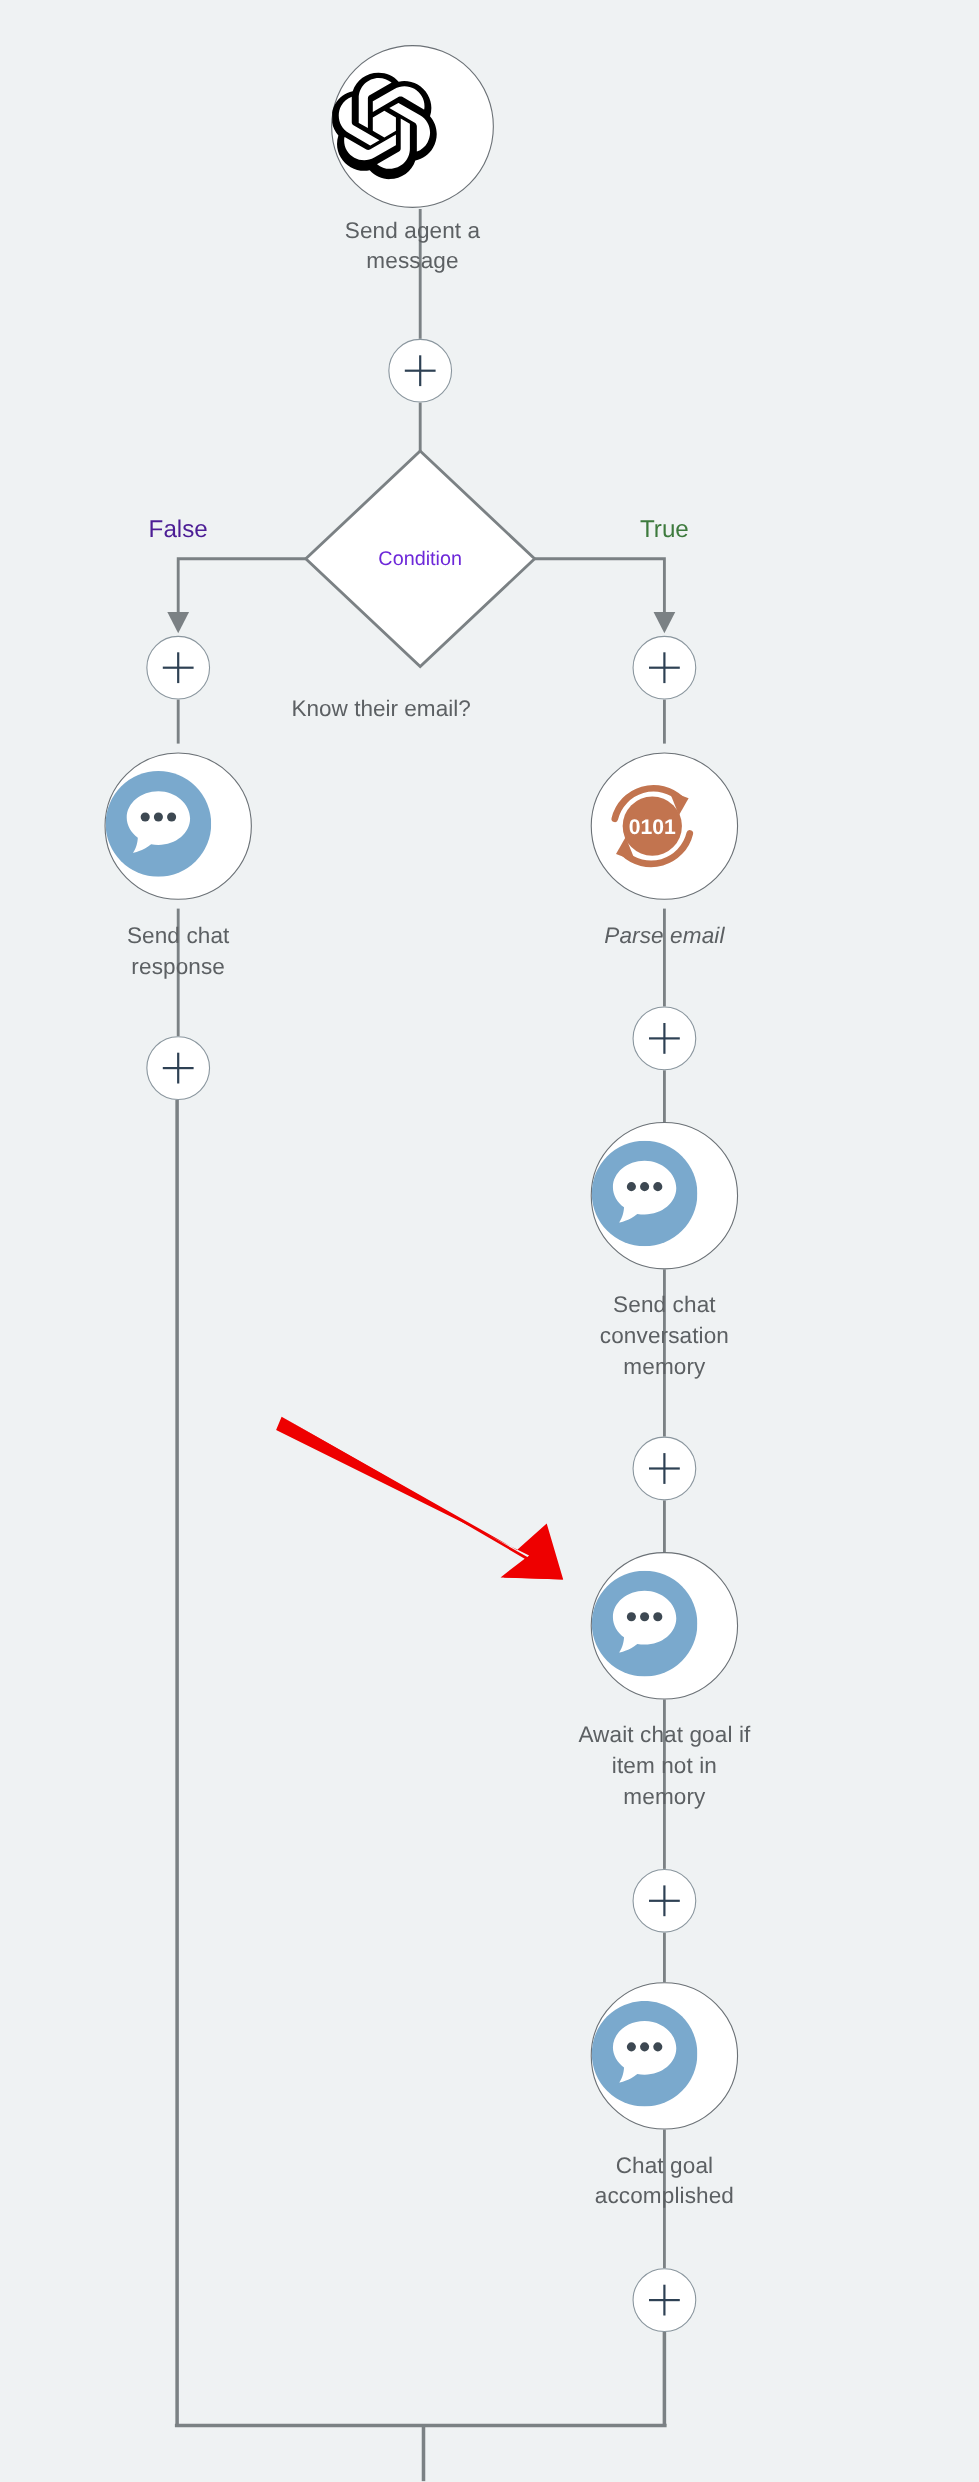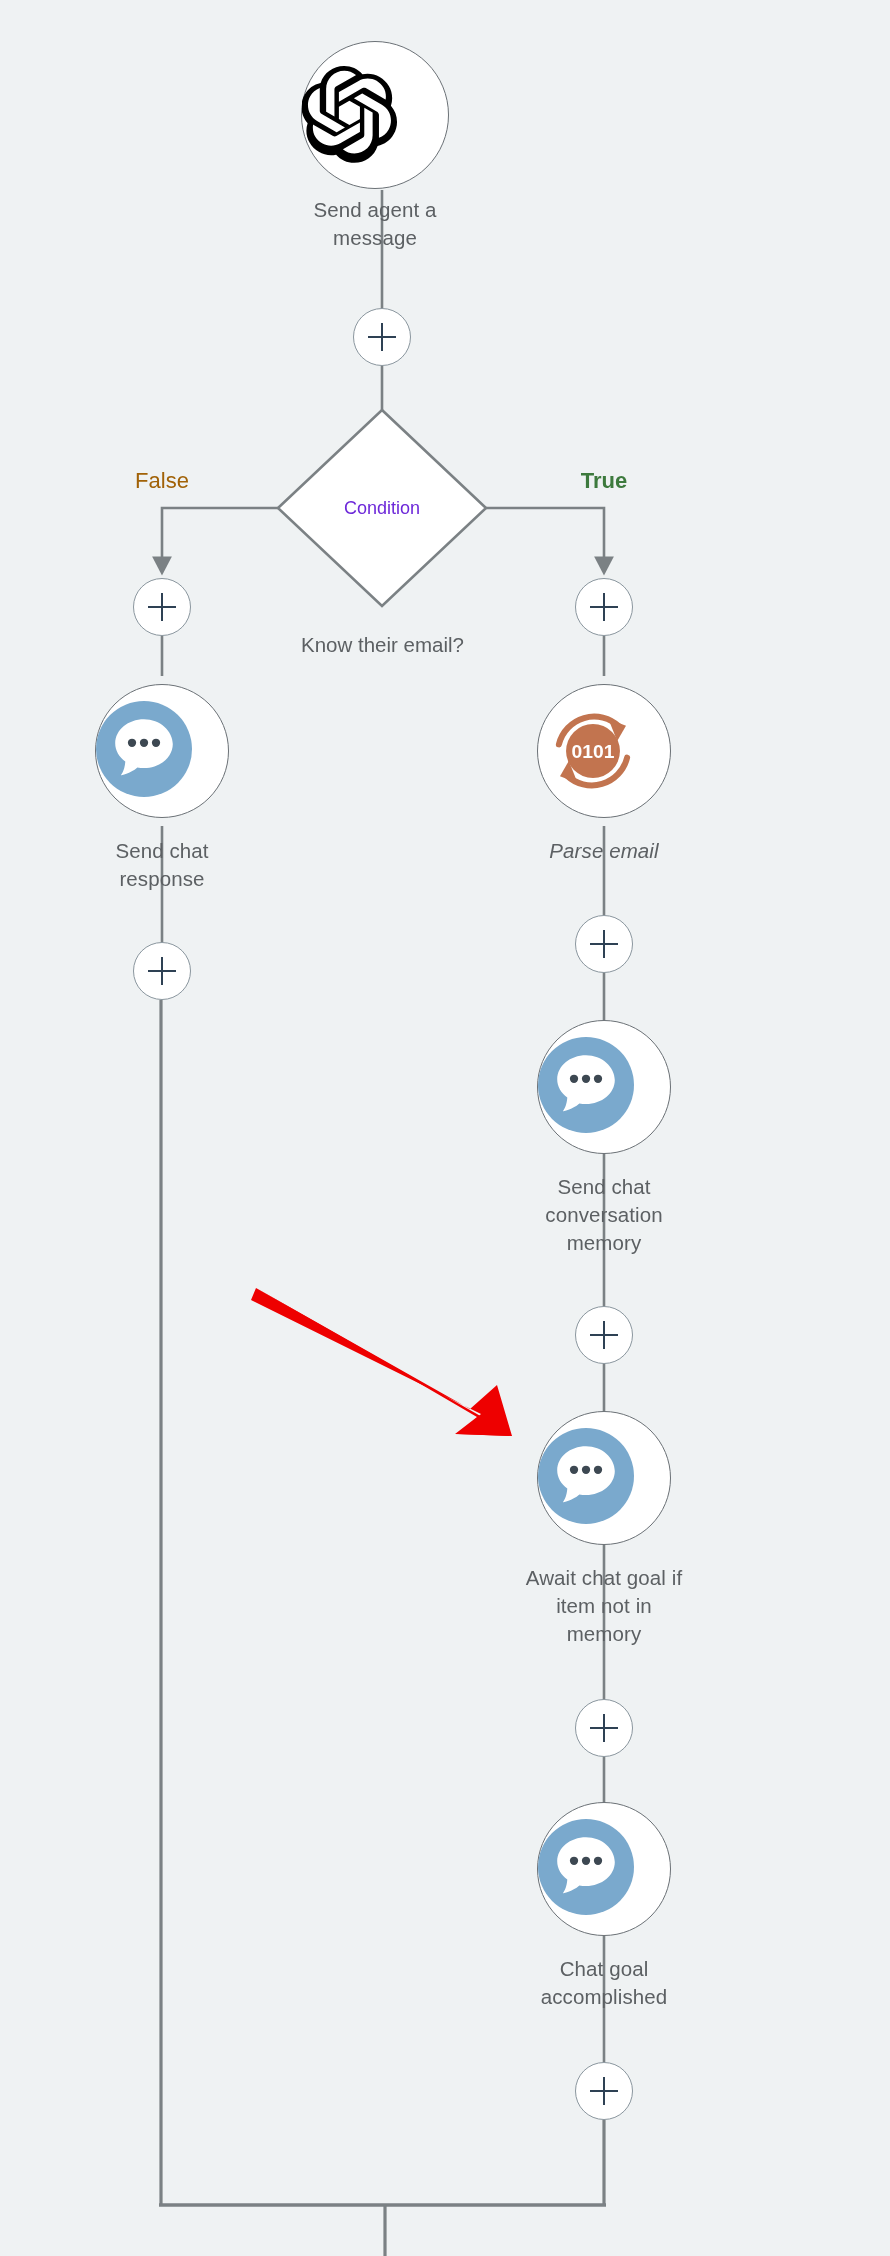--- a/index.html
+++ b/index.html
@@ -79,32 +79,31 @@
     line-height: 28px;
     white-space: pre-line;
     letter-spacing: .1px;
   }
   .branch-label {
     position: absolute;
     text-align: center;
     font-size: 22px;
     line-height: 26px;
   }
-  .branch-label.false { color: #a16207; }
+  .branch-label.false { color: #4c1d95; }
   .branch-label.true  { color: #3d7a3d; }
   .cond-text {
     position: absolute;
     text-align: center;
     color: #6d28d9;
     font-size: 18px;
     line-height: 26px;
   }
   .cond-sub {
     position: absolute;
-    text-align: center;
     color: #5c6063;
     font-size: 20.5px;
     line-height: 26px;
   }
   .openai-wrap { width: 104px; height: 104px; }
   .parse-wrap  { width: 110px; height: 110px; }
 </style>
 </head>
 <body>
 
@@ -194,21 +193,21 @@
 message</div>
 
   <div class="plus-btn" style="left:353px; top:308px;">
     <span class="bar-h"></span>
     <span class="bar-v"></span>
   </div>
 
   <div class="cond-text" style="left:292px; top:495px; width:180px;">Condition</div>
   <div class="cond-sub" style="left:265px; top:632px; width:235px;">Know their email?</div>
   <div class="branch-label false" style="left:162px; top:468px; width:120px; text-align:center; margin-left:-60px;">False</div>
-  <div class="branch-label true" style="left:544px; top:468px; width:120px;font-weight:bold;">True</div>
+  <div class="branch-label true" style="left:544px; top:468px; width:120px;">True</div>
 
   <div class="plus-btn" style="left:133px; top:578px;">
     <span class="bar-h"></span>
     <span class="bar-v"></span>
   </div>
   <div class="plus-btn" style="left:575px; top:578px;">
     <span class="bar-h"></span>
     <span class="bar-v"></span>
   </div>
 

